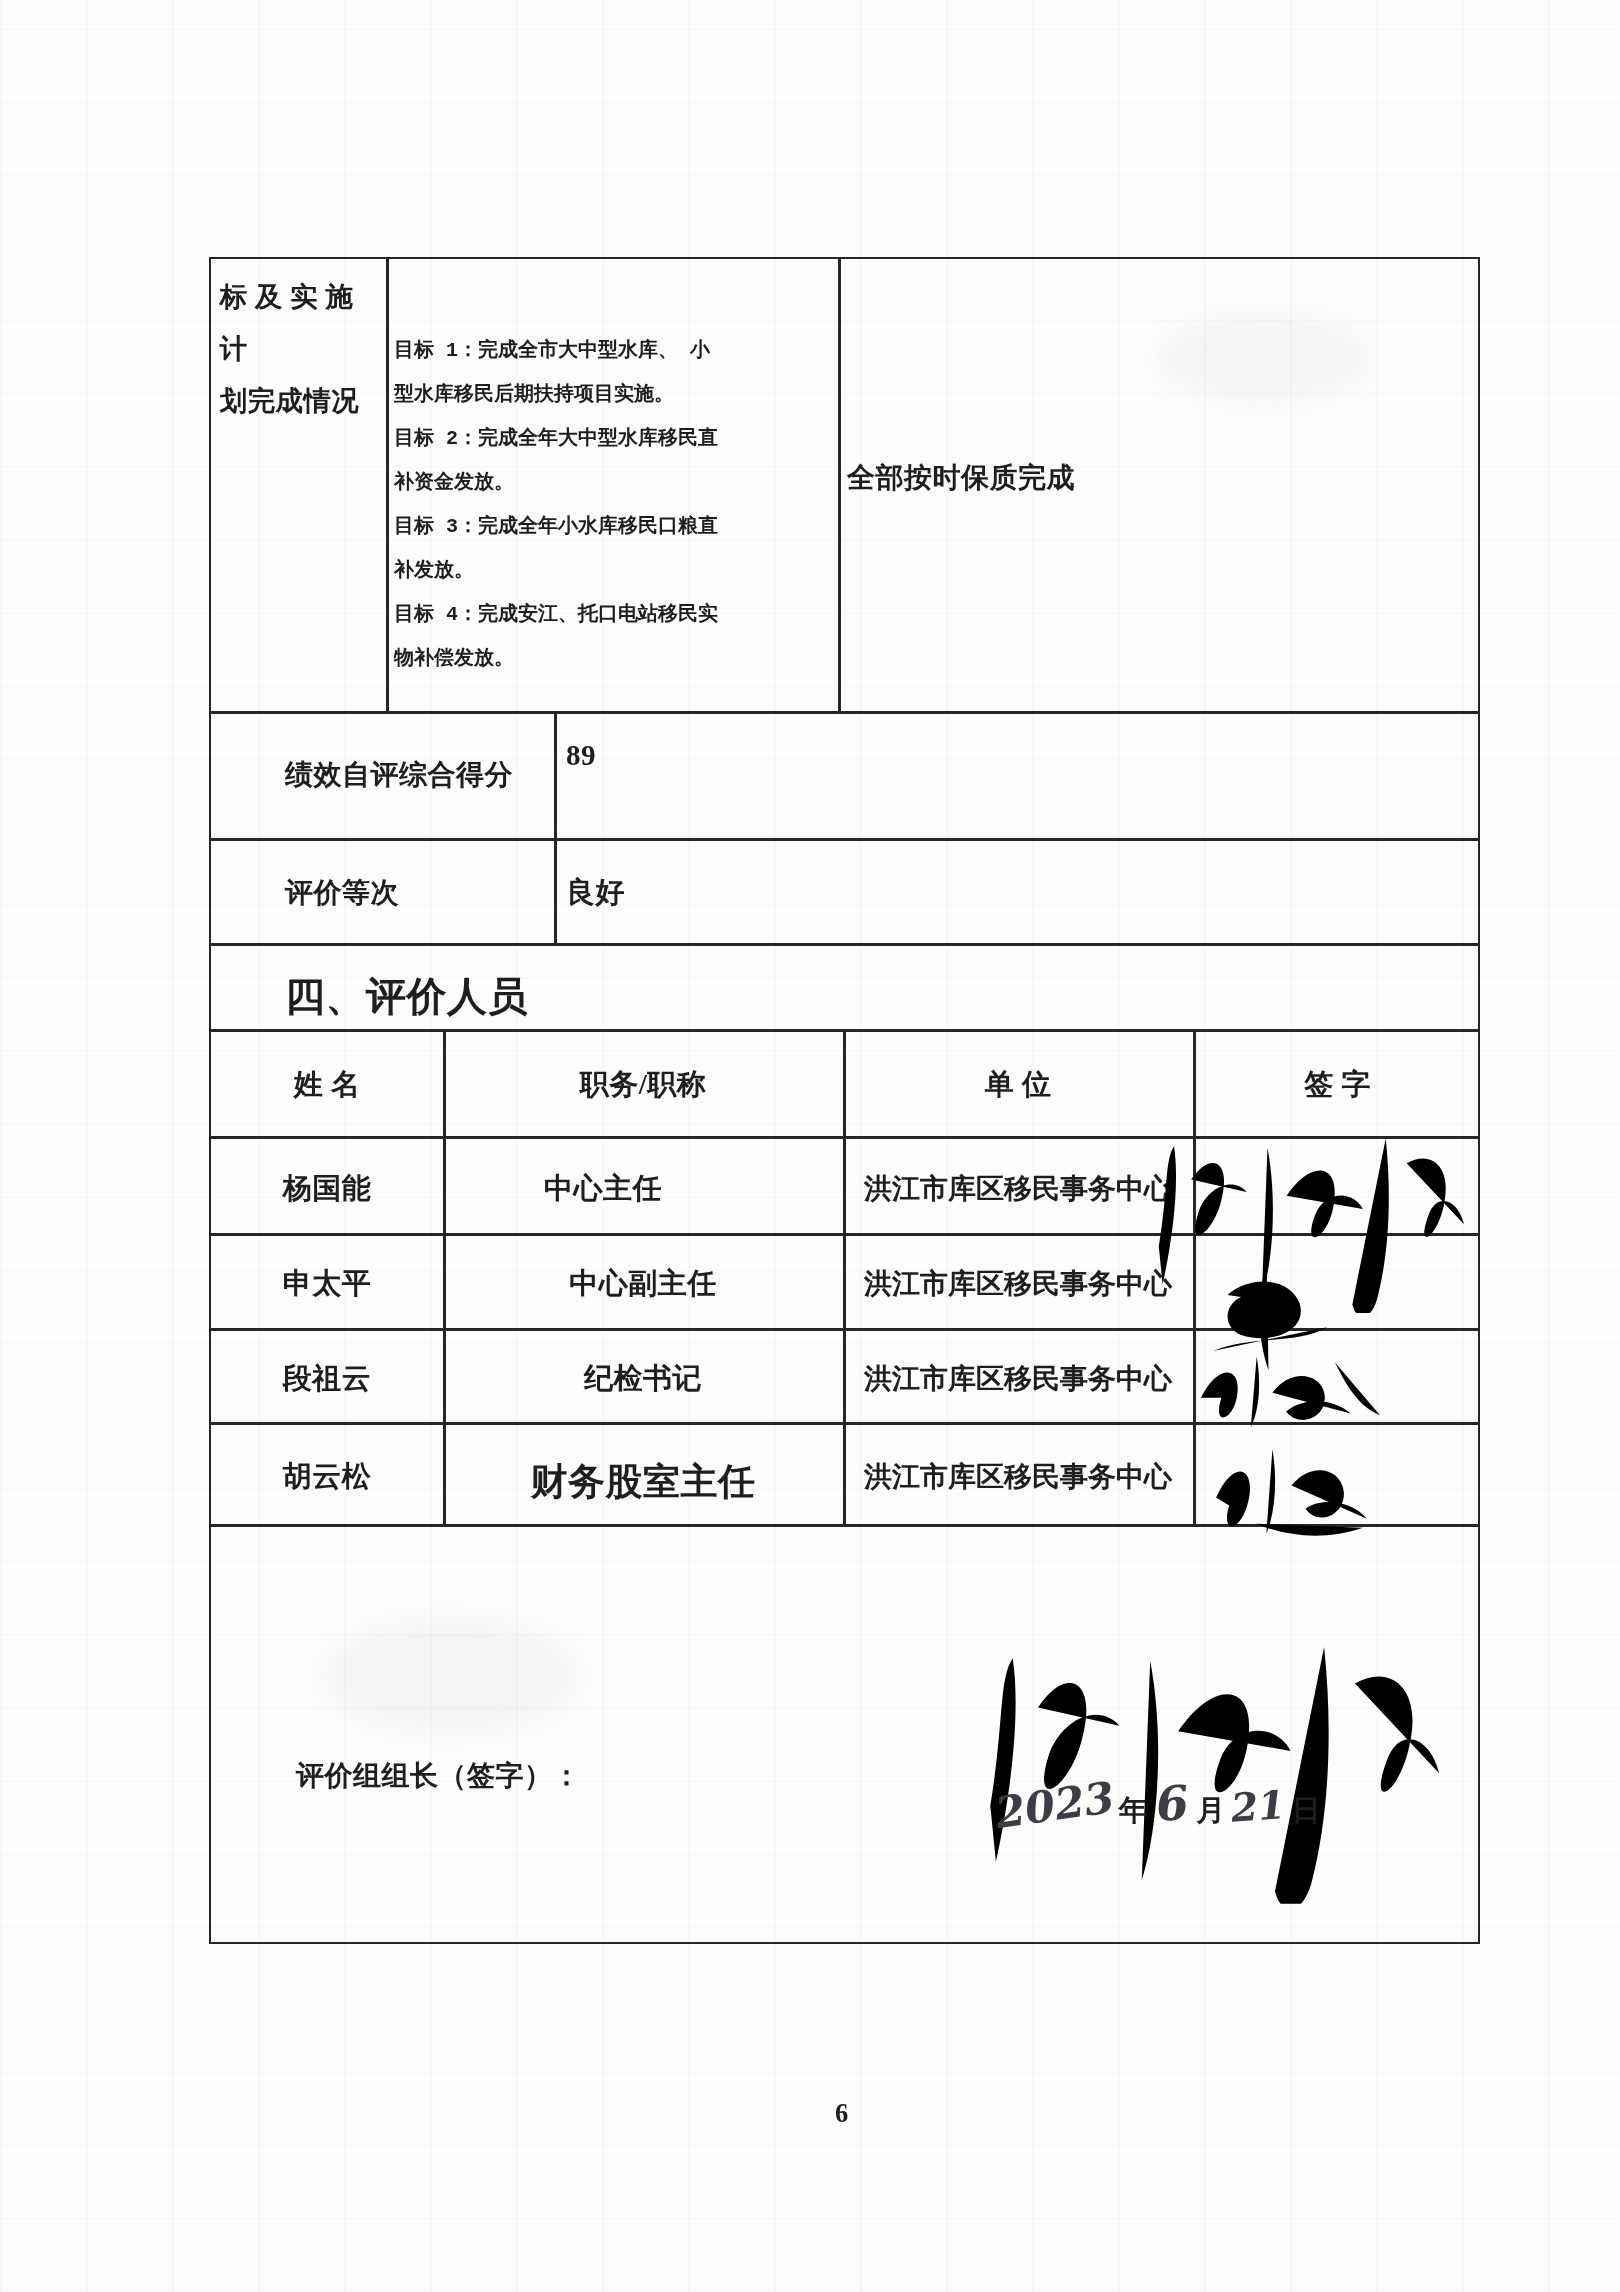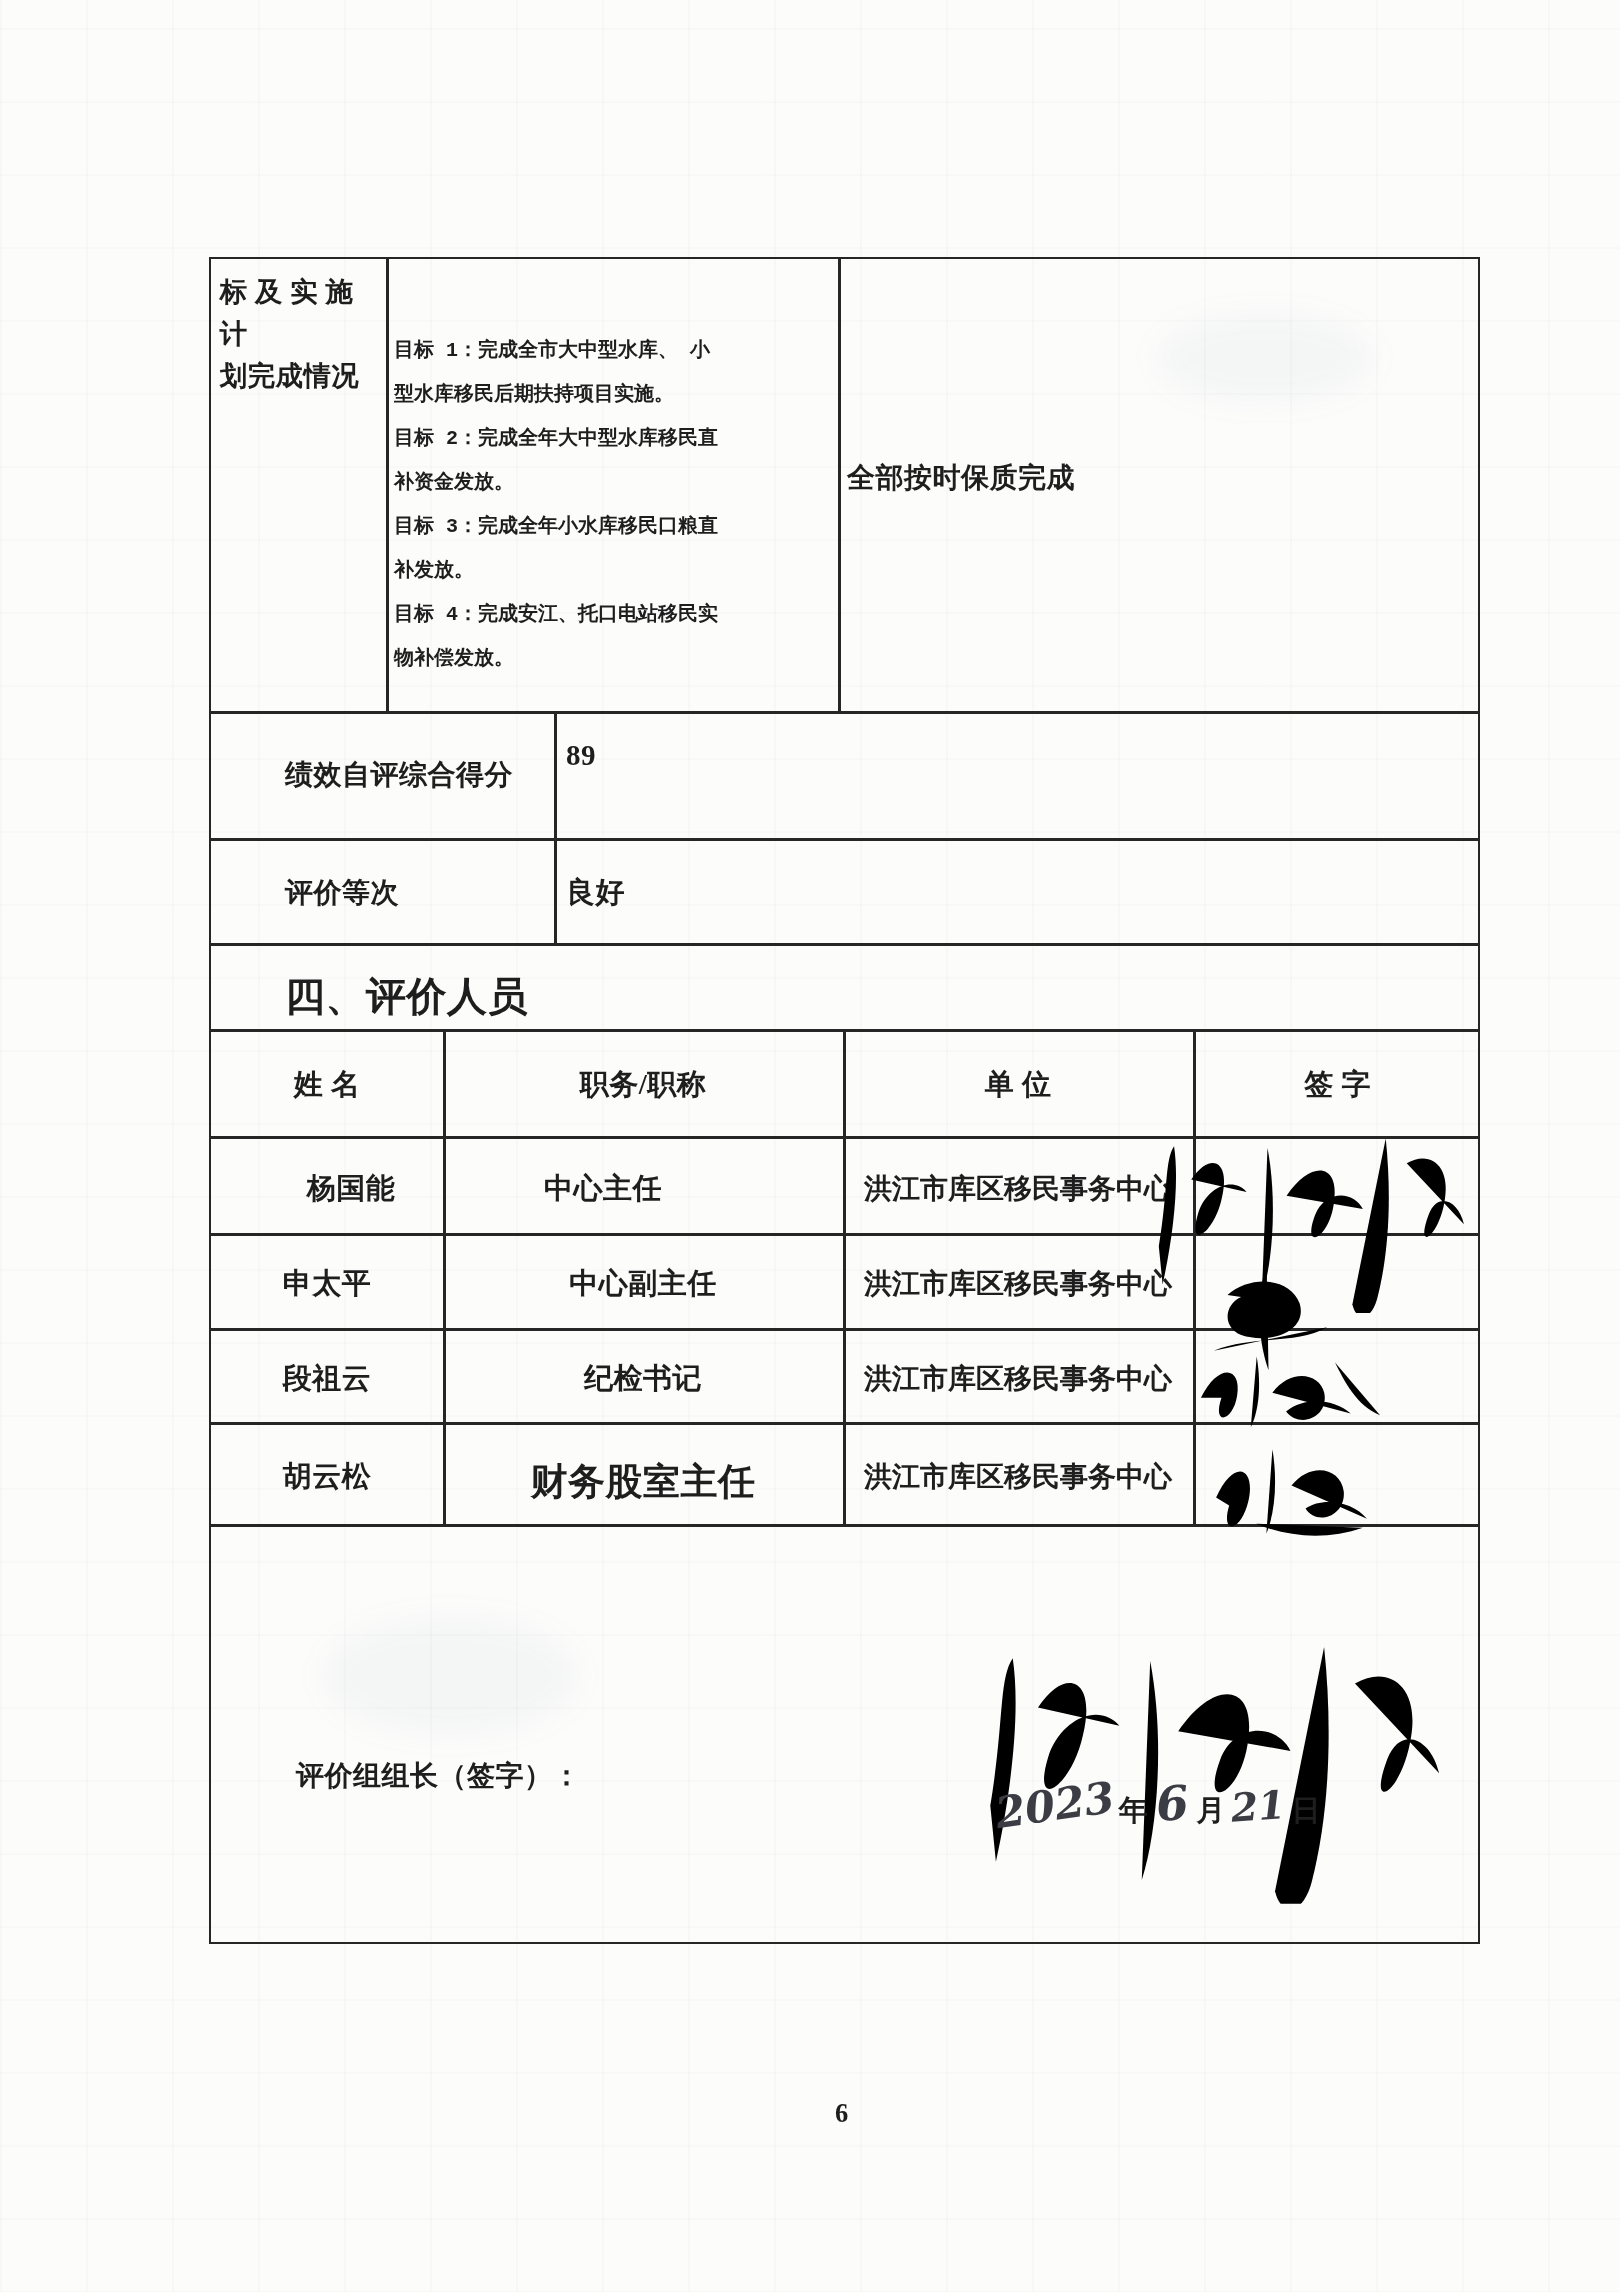--- a/index.html
+++ b/index.html
@@ -85,21 +85,21 @@
     <div class="hline" style="top:1163px;"></div>
     <div class="hline" style="top:1265px;"></div>
 
     <div class="vline" style="left:175px;top:0;height:452px;"></div>
     <div class="vline" style="left:627px;top:0;height:452px;"></div>
     <div class="vline" style="left:343px;top:452px;height:232px;"></div>
     <div class="vline" style="left:232px;top:770px;height:495px;"></div>
     <div class="vline" style="left:632px;top:770px;height:495px;"></div>
     <div class="vline" style="left:982px;top:770px;height:495px;"></div>
 
-    <div class="txt" style="left:8.8px;top:11.8px;width:161px;font-size:27.4px;line-height:42px;">
+    <div class="txt" style="left:8.8px;top:11.8px;width:161px;font-size:27.4px;line-height:52px;">
       <div>标 及 实 施 计</div>
       <div>划完成情况</div>
     </div>
 
     <div style="position:absolute;left:183px;top:70px;width:438px;">
       <div class="goal">目标 1：完成全市大中型水库、 小
 型水库移民后期扶持项目实施。</div>
       <div class="goal">目标 2：完成全年大中型水库移民直
 补资金发放。</div>
       <div class="goal">目标 3：完成全年小水库移民口粮直
@@ -116,21 +116,21 @@
     <div class="txt" style="left:74px;top:615px;font-size:28px;">评价等次</div>
     <div class="txt" style="left:355px;top:614px;font-size:29px;">良好</div>
 
     <div class="txt" style="left:74px;top:710px;font-size:40px;">四、评价人员</div>
 
     <div class="txt center" style="left:0;top:806px;width:232px;font-size:29px;">姓  名</div>
     <div class="txt center" style="left:232px;top:806px;width:400px;font-size:29px;">职务/职称</div>
     <div class="txt center" style="left:632px;top:806px;width:350px;font-size:29px;">单  位</div>
     <div class="txt center" style="left:982px;top:806px;width:289px;font-size:29px;">签  字</div>
 
-    <div class="txt center" style="left:0;top:910px;width:232px;font-size:29px;padding-left:24px;">杨国能</div>
+    <div class="txt center" style="left:0;top:910px;width:232px;font-size:29px;">杨国能</div>
     <div class="txt center" style="left:232px;top:910px;width:320px;font-size:29px;">中心主任</div>
     <div class="txt center" style="left:632px;top:911px;width:350px;font-size:28px;letter-spacing:0;">洪江市库区移民事务中心</div>
     <svg class="sig-svg" style="left:921px;top:849px;" width="353" height="205" viewBox="0 0 370 215">
         <use href="#sig-ygn"></use>
       </svg>
 
     <div class="txt center" style="left:0;top:1005px;width:232px;font-size:29px;">申太平</div>
     <div class="txt center" style="left:232px;top:1005px;width:400px;font-size:29px;">中心副主任</div>
     <div class="txt center" style="left:632px;top:1006px;width:350px;font-size:28px;letter-spacing:0;">洪江市库区移民事务中心</div>
     <svg class="sig-svg" style="left:985px;top:992px;" width="147" height="127" viewBox="0 0 150 130">

